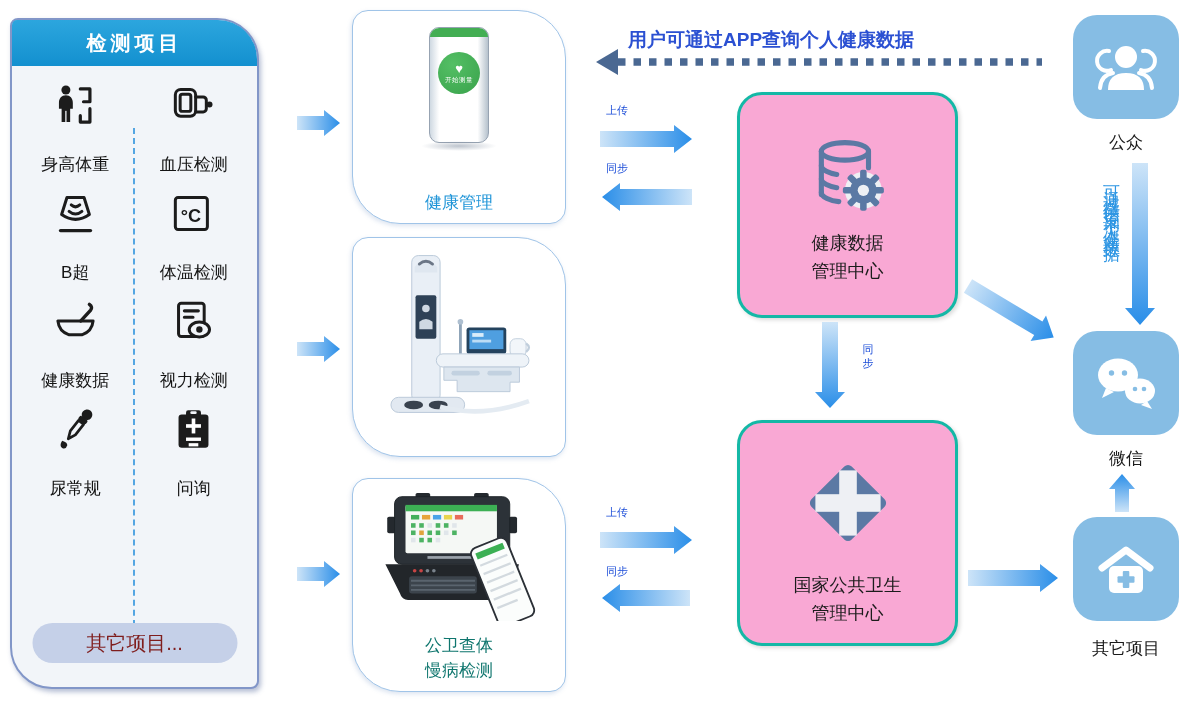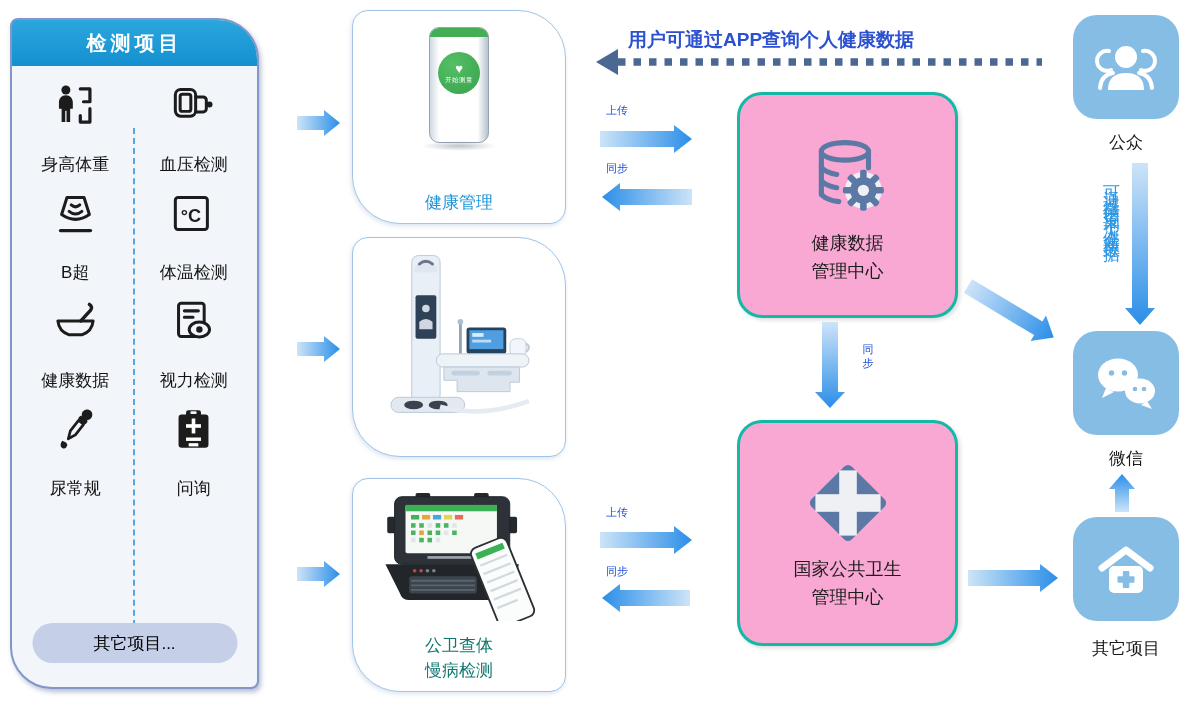--- a/index.html
+++ b/index.html
@@ -13,21 +13,21 @@
   .panel-header{height:46px;background:linear-gradient(#2ca6de,#1390cf);border-radius:5px 39px 0 0;
          display:flex;align-items:center;justify-content:center;color:#fff;font-size:20px;
          font-weight:bold;letter-spacing:4px;}
   .panel-body{display:grid;grid-template-columns:1fr 1fr;padding:16px 4px 0;row-gap:14px;position:relative;}
   .cell{display:flex;flex-direction:column;align-items:center;gap:24px;}
   .item-icon{width:47px;height:47px;}
   .item-label{font-size:17px;color:#141414;}
   .divider{position:absolute;left:121px;top:62px;height:528px;border-left:2px dashed #55a6e2;}
   .pill{position:absolute;left:50%;transform:translateX(-50%);bottom:24px;width:205px;height:40px;
         background:#c5d0e8;border-radius:20px;display:flex;align-items:center;justify-content:center;
-        font-size:17px;color:#000000;text-align:right;}
+        font-size:20px;color:#7f1d1d;text-align:right;}
 
   
   .device{position:absolute;left:352px;width:212px;background:#fff;border:1.5px solid #a0c4e8;
           border-radius:16px 48px 16px 48px;box-shadow:-1px 2px 4px rgba(120,150,200,.25);}
   #device1{top:10px;height:212px;}
   #device2{top:237px;height:218px;}
   #device3{top:478px;height:212px;}
   .device-label{position:absolute;left:0;right:0;bottom:8px;text-align:center;font-size:17px;line-height:25px;}
   .label-blue{color:#2095d8;} .label-green{color:#0f766e;}
 
@@ -319,21 +319,21 @@
   </div>
 
   <div class="center-box" id="center2">
     <svg class="center-icon" style="top:36px;" width="88" height="88" viewBox="0 0 85 85">
       <g transform="rotate(45 42.5 42.5)">
           <rect x="15" y="15" width="55" height="55" rx="5" fill="#5b79a4"></rect>
         </g>
       <rect x="34" y="11" width="17" height="63" fill="#eef0f4"></rect>
       <rect x="11" y="34" width="63" height="17" fill="#eef0f4"></rect>
     </svg>
-    <div class="center-text" style="top:132px;">
+    <div class="center-text" style="top:148px;">
       <div>国家公共卫生</div>
       <div>管理中心</div>
     </div>
   </div>
 
   <div class="tile" id="tile-public">
     <svg width="64" height="58" viewBox="0 0 64 58">
       <g stroke="#fff" stroke-width="4" fill="none" stroke-linecap="round">
         <path d="M15 13a10 10 0 1 0 2 19"></path>
         <path d="M49 13a10 10 0 1 1-2 19"></path>

